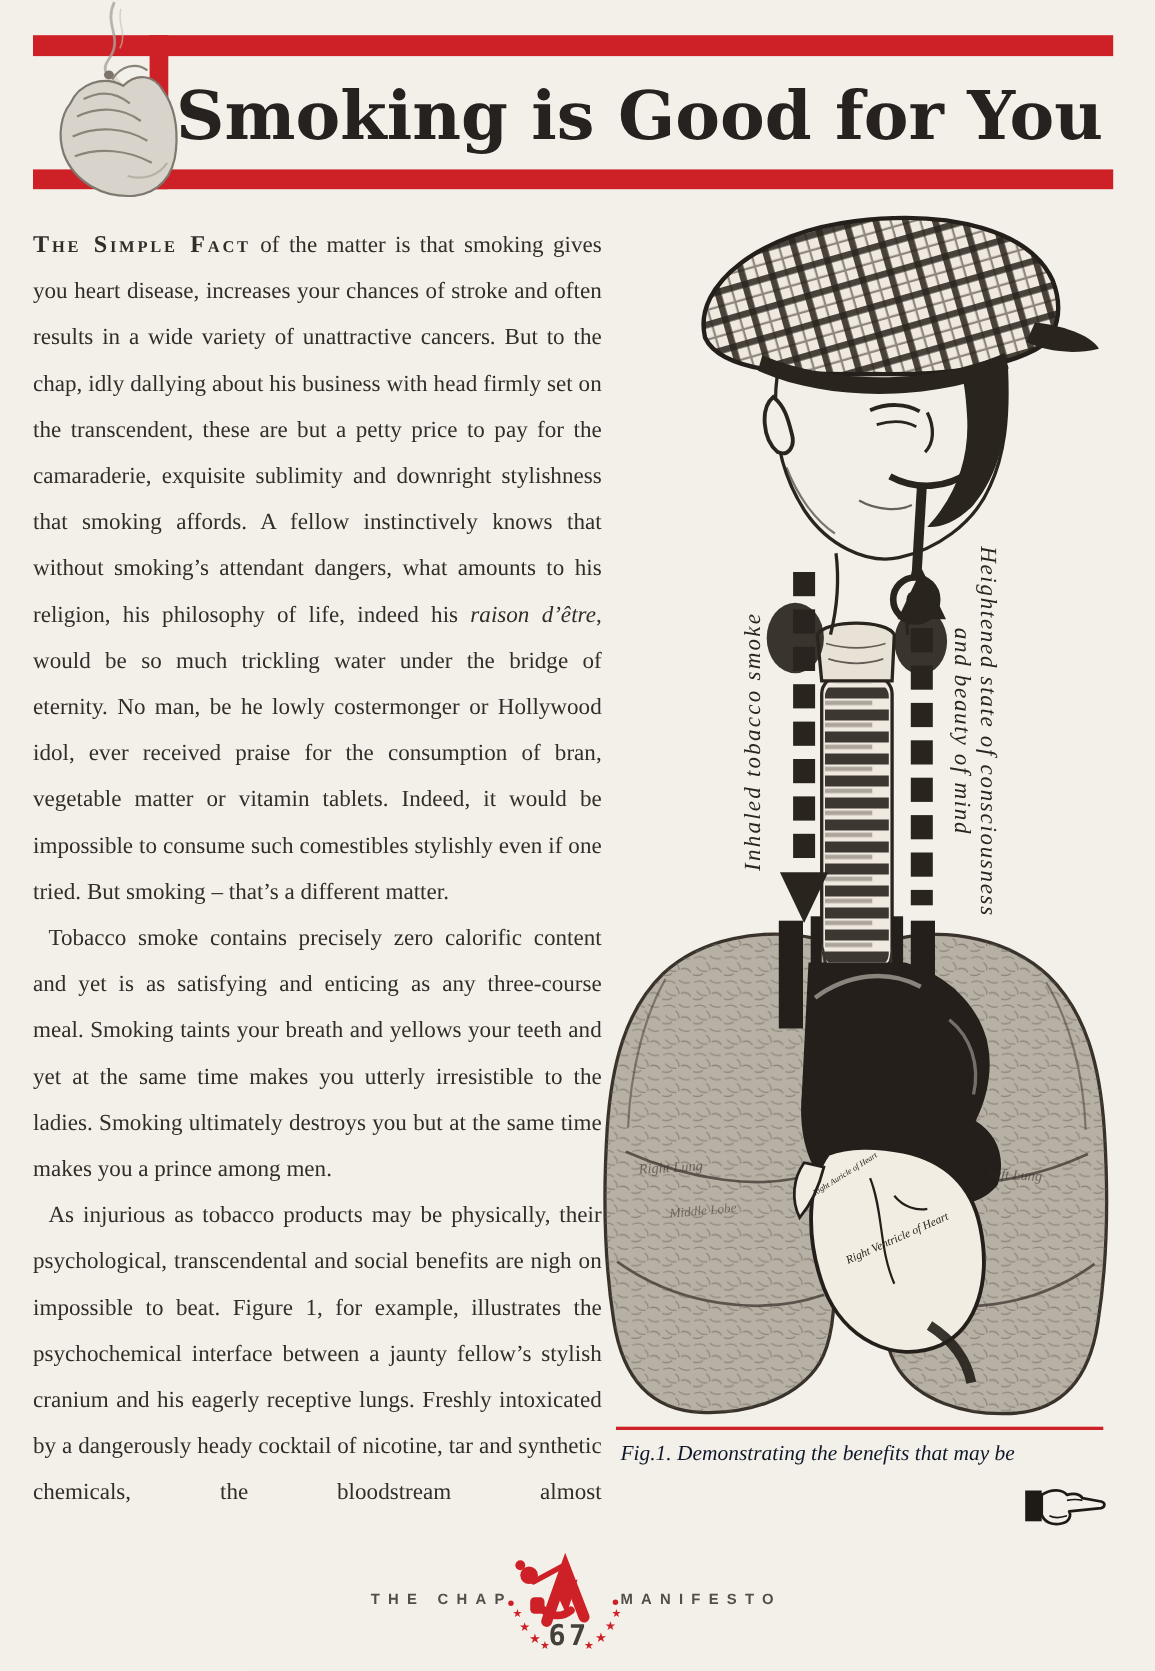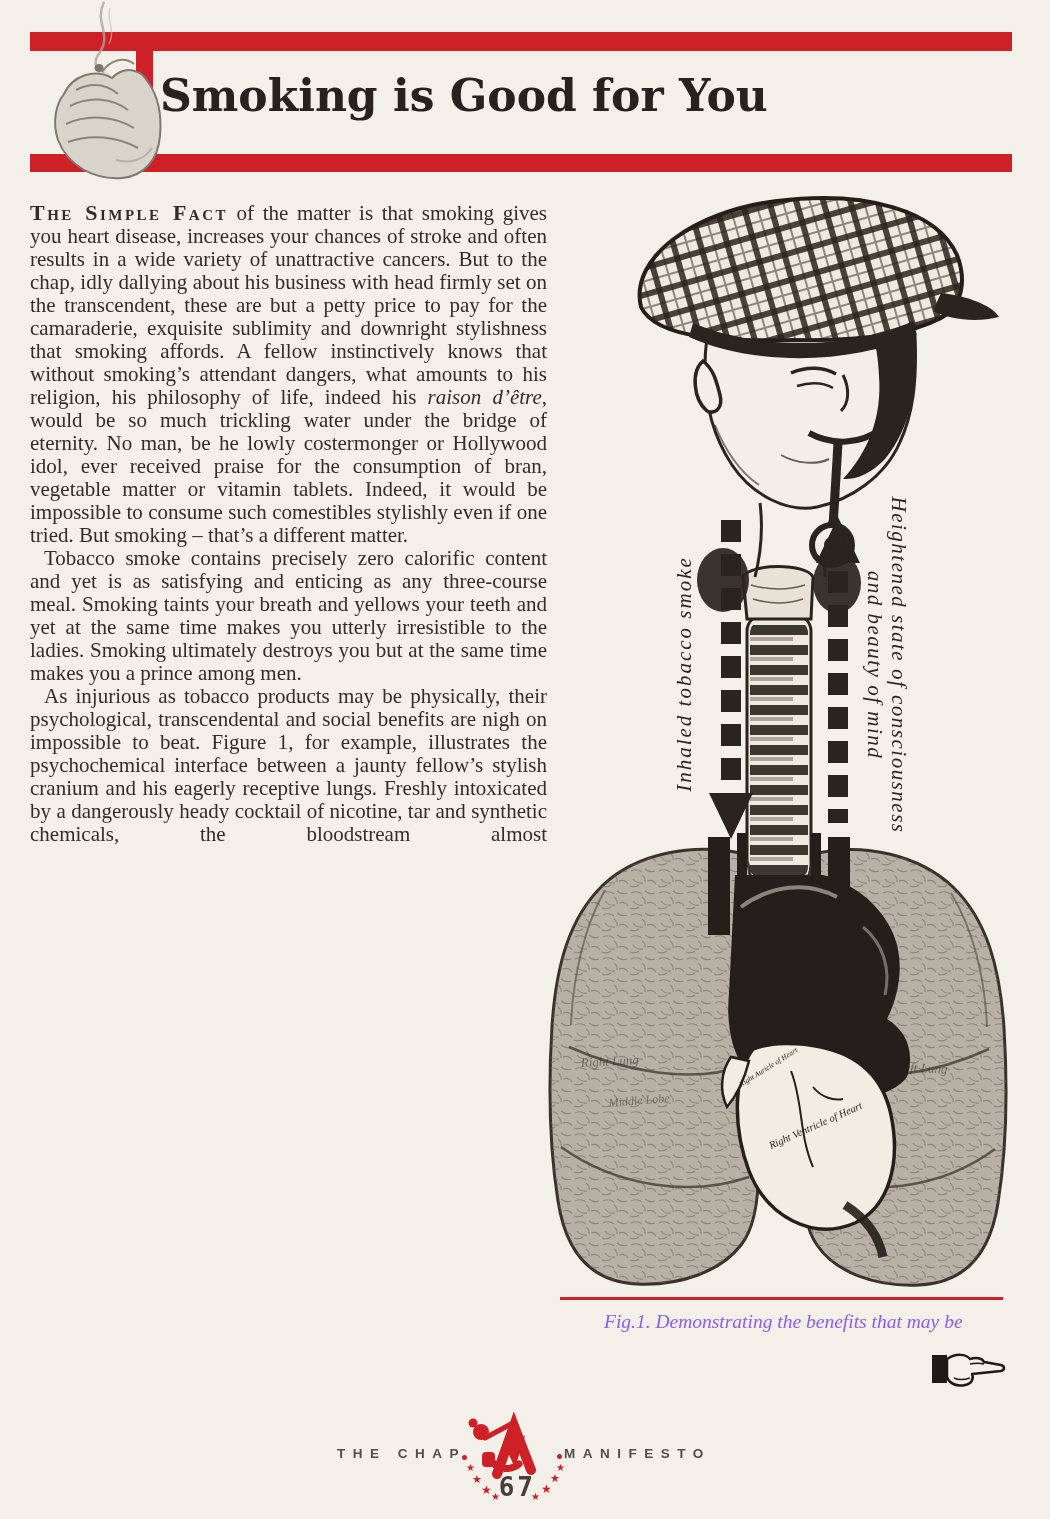--- a/index.html
+++ b/index.html
@@ -11,26 +11,26 @@
   }
   
   .rule{position:absolute; background:#ce2127;}
   .rule-top{left:30px; top:32px; width:982px; height:19px;}
   .rule-bottom{left:30px; top:154px; width:982px; height:18px;}
   .rule-vert{left:136px; top:32px; width:17px; height:140px;}
   .hand-art{position:absolute; left:6px; top:0; z-index:3;}
   .page-title{
     position:absolute; left:160px; top:70px; margin:0;
     font-family:"DejaVu Serif", serif; font-weight:700;
-    font-size:44px; letter-spacing:0px; color:#272220; white-space:nowrap;
+    font-size:61px; letter-spacing:0px; color:#272220; white-space:nowrap;
   }
   
   .column{
     position:absolute; left:30px; top:201px; width:517px;
-    font-size:21px; line-height:23px; text-align:justify;
+    font-size:21px; line-height:42px; text-align:justify;
     color:#332d28;
   }
   .column p{margin:0;}
   .column p.indent{text-indent:14px;}
   .column p.stretch-last{text-align-last:justify;}
   .lead{
     font-variant:small-caps; font-weight:700; letter-spacing:2.5px;
     font-size:22px;
   }
   .it{font-style:italic;}
@@ -39,21 +39,21 @@
   .rot-label{
     position:absolute; font-style:italic; font-size:21px;
     color:#2b2520; white-space:nowrap; letter-spacing:2px;
     transform:translate(-50%,-50%) rotate(-90deg);
   }
   .rot-label.cw{transform:translate(-50%,-50%) rotate(90deg); text-align:center; line-height:24px; letter-spacing:1.5px;}
   .rot-label.cw span{display:block;}
   .cap-rule{position:absolute; left:560px; top:1297px; width:443px; height:3px; background:#ce2127;}
   .caption{
     position:absolute; left:564px; top:1308px; width:430px;
-    font-style:italic; font-size:19.5px; line-height:28px; color:#8b5cf6;margin-left:40px;
+    font-style:italic; font-size:19.5px; line-height:28px; color:#0f172a;
   }
   .manicule{position:absolute; left:930px; top:1349px;}
   
   .footer-word{
     position:absolute; top:1446px;
     font-family:"Liberation Sans", sans-serif; font-weight:700;
     font-size:13.5px; letter-spacing:7.5px; color:#534e47; white-space:nowrap;
   }
   .fw-left{left:337px;}
   .fw-right{left:564px;}

